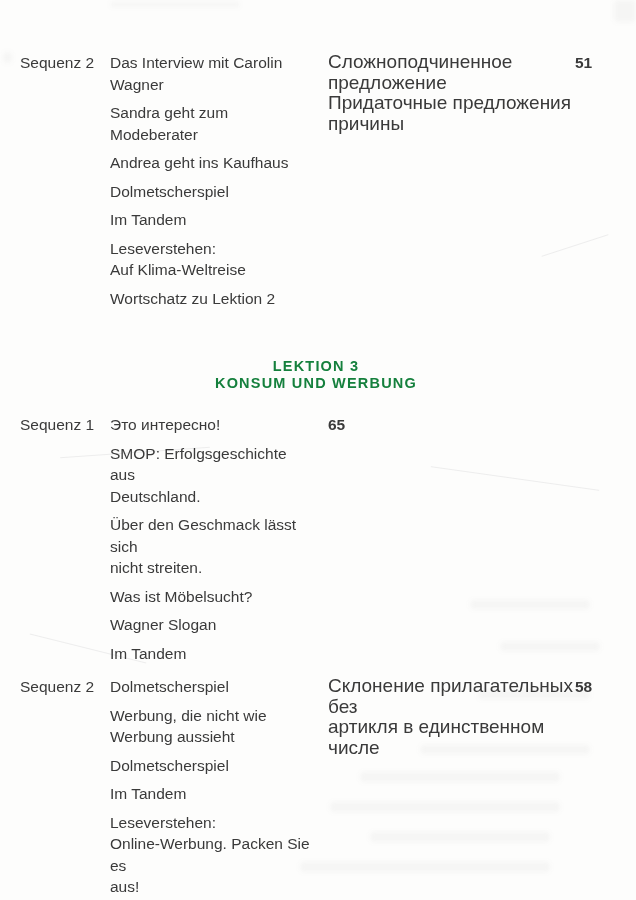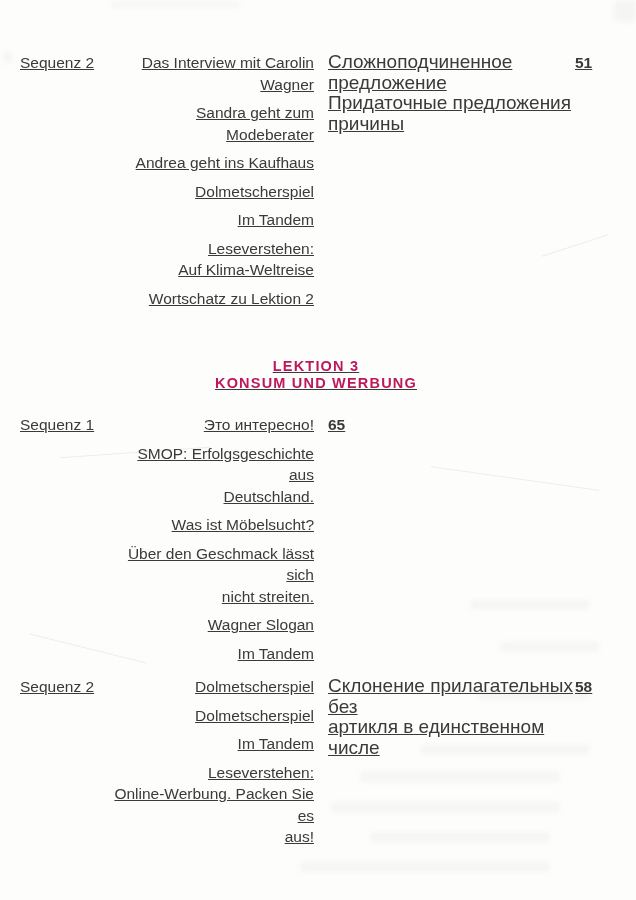--- a/index.html
+++ b/index.html
@@ -15,39 +15,37 @@
     overflow: hidden;
     position: relative;
   }
   .page {
     position: relative;
     width: 636px;
     height: 900px;
     box-sizing: border-box;
     padding: 52px 24px 0 20px;
     z-index: 2;
-    text-decoration: underline;
   }
   .toc-row {
     display: grid;
     grid-template-columns: 90px 218px 247px 1fr;
     align-items: start;
   }
   .col-label {
     font-size: 15.5px;
     line-height: 21px;
     white-space: pre-line;
   }
   .col-items .item {
     font-size: 15.5px;
     line-height: 21.5px;
     margin-bottom: 7px;
     white-space: pre-line;
     padding-right: 14px;
-    text-align: right;
   }
   .col-grammar .grammar {
     font-size: 19px;
     line-height: 20.5px;
     margin-bottom: 9px;
     white-space: pre-line;
   }
   .col-page {
     font-size: 15.5px;
     font-weight: bold;
@@ -55,21 +53,21 @@
     line-height: 21px;
   }
   .lektion-header {
     text-align: center;
     font-weight: bold;
     font-size: 14.5px;
     line-height: 16.5px;
     letter-spacing: 1.2px;
     white-space: pre-line;
     margin: 42px 0 23px 0;
-    color: #be185d;
+    color: #15803d;
   }
   .row-1 { margin-bottom: 0; }
   .row-2 { margin-bottom: 5px; }
 
   
   .artifacts { position: absolute; inset: 0; z-index: 1; pointer-events: none; }
   .smudge {
     position: absolute;
     background: rgba(90, 90, 95, 0.05);
     filter: blur(2.5px);
@@ -127,33 +125,35 @@
 
   <h2 class="lektion-header">LEKTION 3
 KONSUM UND WERBUNG</h2>
 
   <section class="toc-row row-2">
     <div class="col-label">Sequenz 1</div>
     <div class="col-items">
         <div class="item">Это интересно!</div>
         <div class="item">SMOP: Erfolgsgeschichte aus
 Deutschland.</div>
-        <div class="item">Was ist Möbelsucht?</div>
         <div class="item">Über den Geschmack lässt sich
 nicht streiten.</div>
+        <div class="item">Was ist Möbelsucht?</div>
         <div class="item">Wagner Slogan</div>
         <div class="item">Im Tandem</div>
       </div>
     <div class="col-page">65</div>
   </section>
 
   <section class="toc-row row-3">
     <div class="col-label">Sequenz 2</div>
     <div class="col-items">
         <div class="item">Dolmetscherspiel</div>
+        <div class="item">Werbung, die nicht wie
+Werbung aussieht</div>
         <div class="item">Dolmetscherspiel</div>
         <div class="item">Im Tandem</div>
         <div class="item">Leseverstehen:
 Online-Werbung. Packen Sie es
 aus!</div>
       </div>
     <div class="col-grammar">
         <div class="grammar">Склонение прилагательных без
 артикля в единственном числе</div>
       </div>

